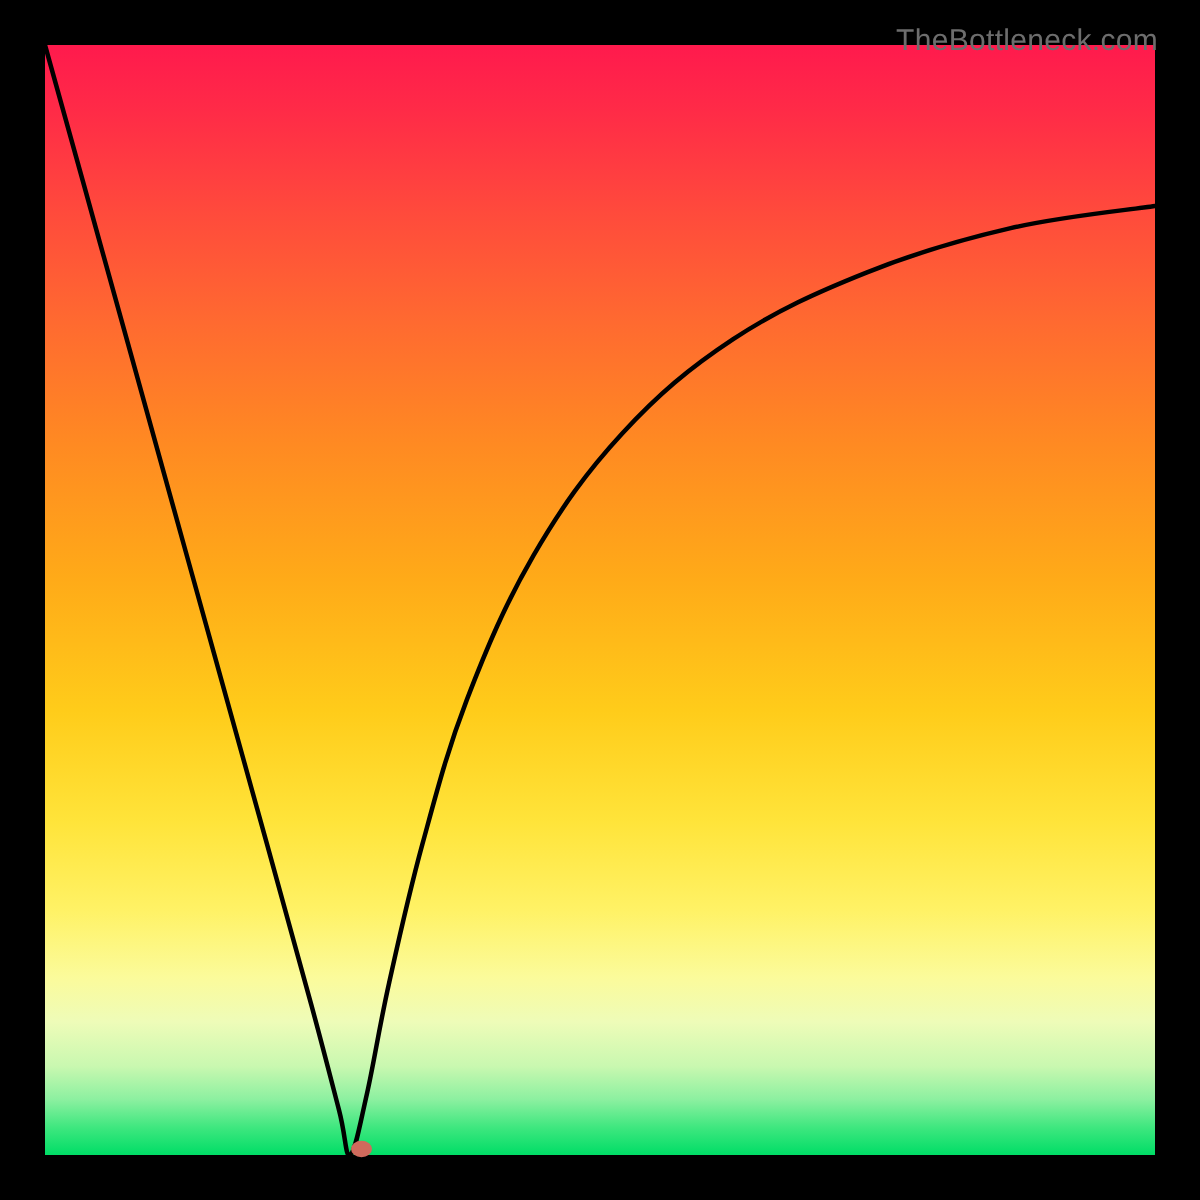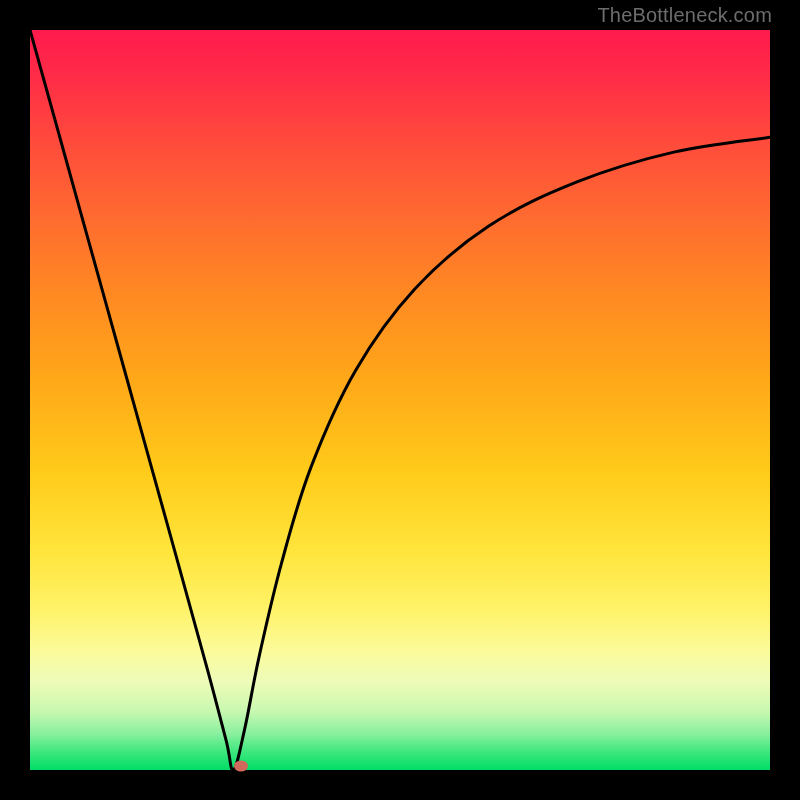--- a/index.html
+++ b/index.html
@@ -37,21 +37,21 @@
       #fbfb9b 84%,
       #eefcb8 88%,
       #c9f8b0 92%,
       #8cf0a0 95%,
       #3fe77f 97.5%,
       #00dd66 100%
     );
   }
   .watermark {
     position: absolute;
-    top: 4px;
+    top: 16px;
     right: 28px;
     color: #6d6d6d;
     font-size: 20px;
     font-weight: 500;
     letter-spacing: 0.2px;
     user-select: none;
   }
   svg.curve {
     position: absolute;
     left: 0; top: 0;

